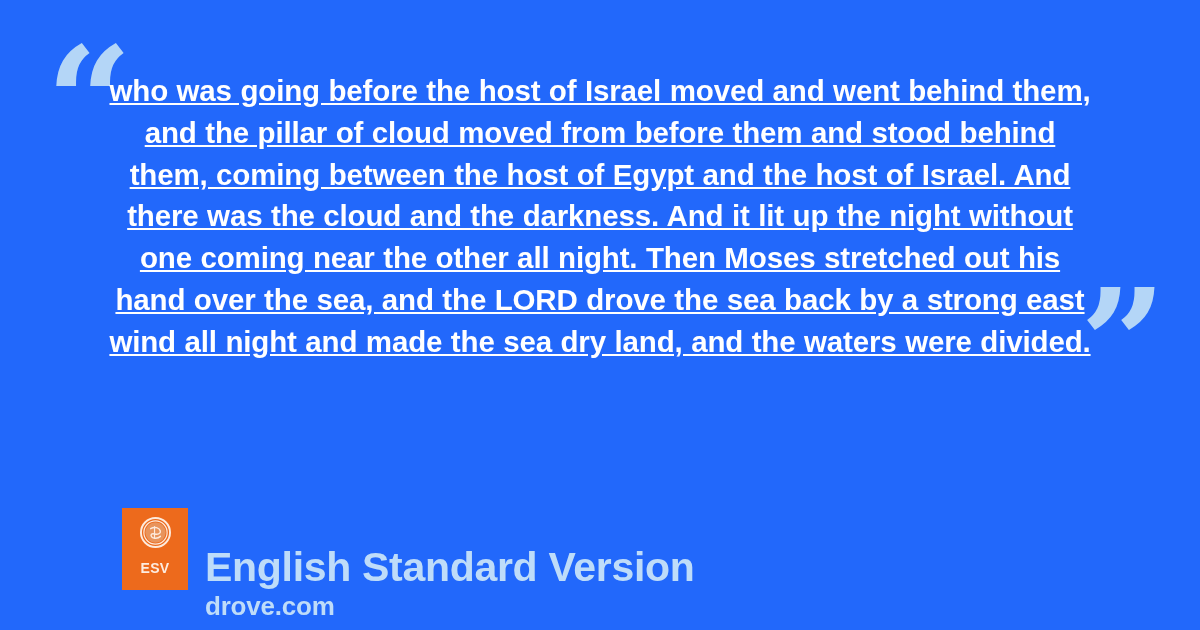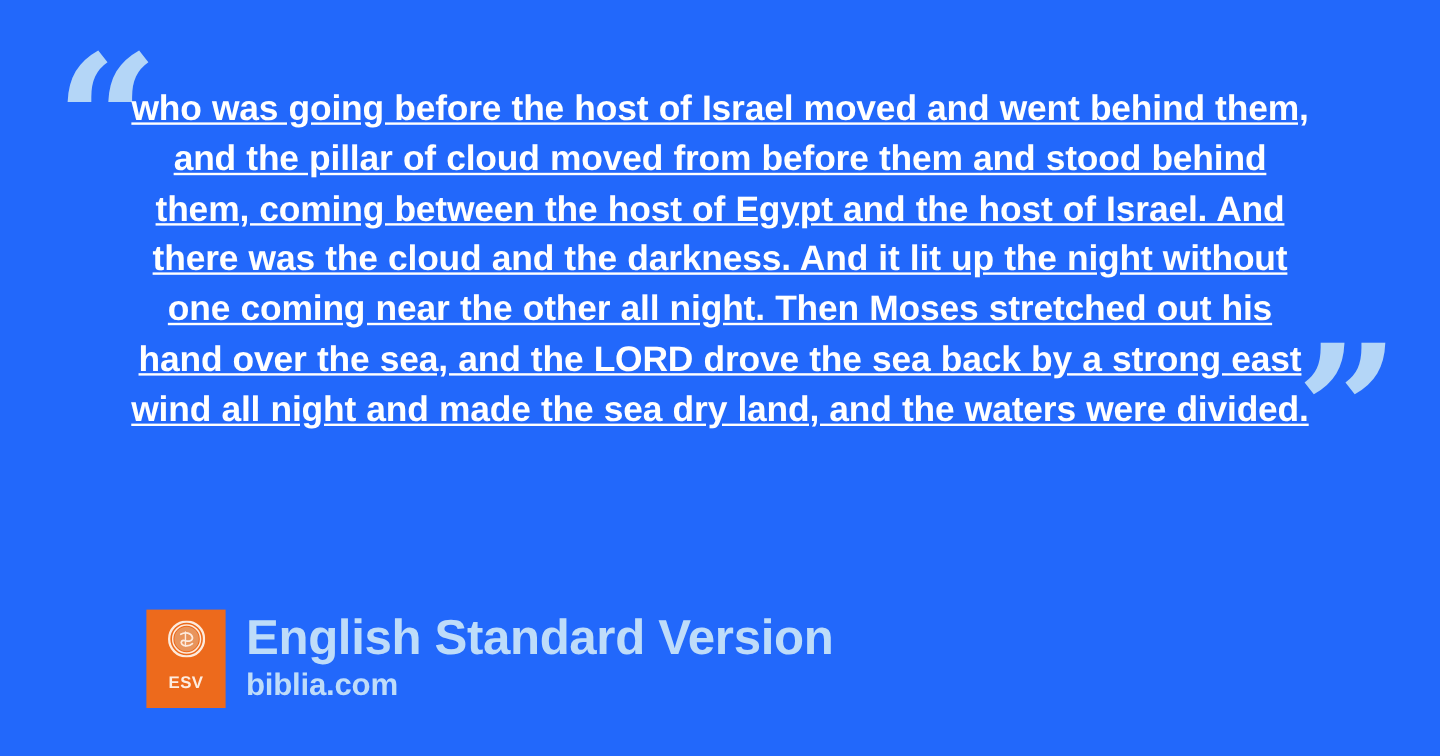--- a/index.html
+++ b/index.html
@@ -108,20 +108,21 @@
     padding-top: 1px;
   }
   #version-name {
     color: #bedcf9;
     font-family: "Liberation Sans", sans-serif;
     font-weight: 700;
     font-size: 41px;
     line-height: 45px;
     letter-spacing: -0.3px;
     white-space: nowrap;
+    margin-top: 36px;
   }
   #site-name {
     color: #bedcf9;
     font-family: "Liberation Sans", sans-serif;
     font-weight: 700;
     font-size: 26px;
     line-height: 30px;
     letter-spacing: -0.2px;
     margin-top: 1px;
     white-space: nowrap;
@@ -148,18 +149,18 @@
         <circle cx="32" cy="32" r="24" fill="none" stroke="#fdeadc" stroke-width="2.5"></circle>
         <circle cx="32" cy="32" r="21" fill="#e8945c"></circle>
         <path d="M22 24 C30 19, 40 22, 42 29 C43 35, 36 37, 30 35 C24 33, 21 37, 24 41 C27 45, 37 45, 42 40" fill="none" stroke="#fdeadc" stroke-width="3" stroke-linecap="round"></path>
         <path d="M30 20 L30 44" fill="none" stroke="#fdeadc" stroke-width="2.4" stroke-linecap="round"></path>
       </svg>
       <div id="esv-badge-label">ESV</div>
     </div>
 
     <div id="attribution-text">
       <div id="version-name">English Standard Version</div>
-      <div id="site-name">biblia.com</div>
+      <div id="site-name">drove.com</div>
     </div>
 
   </div>
 
 </div>
 
 </body></html>

